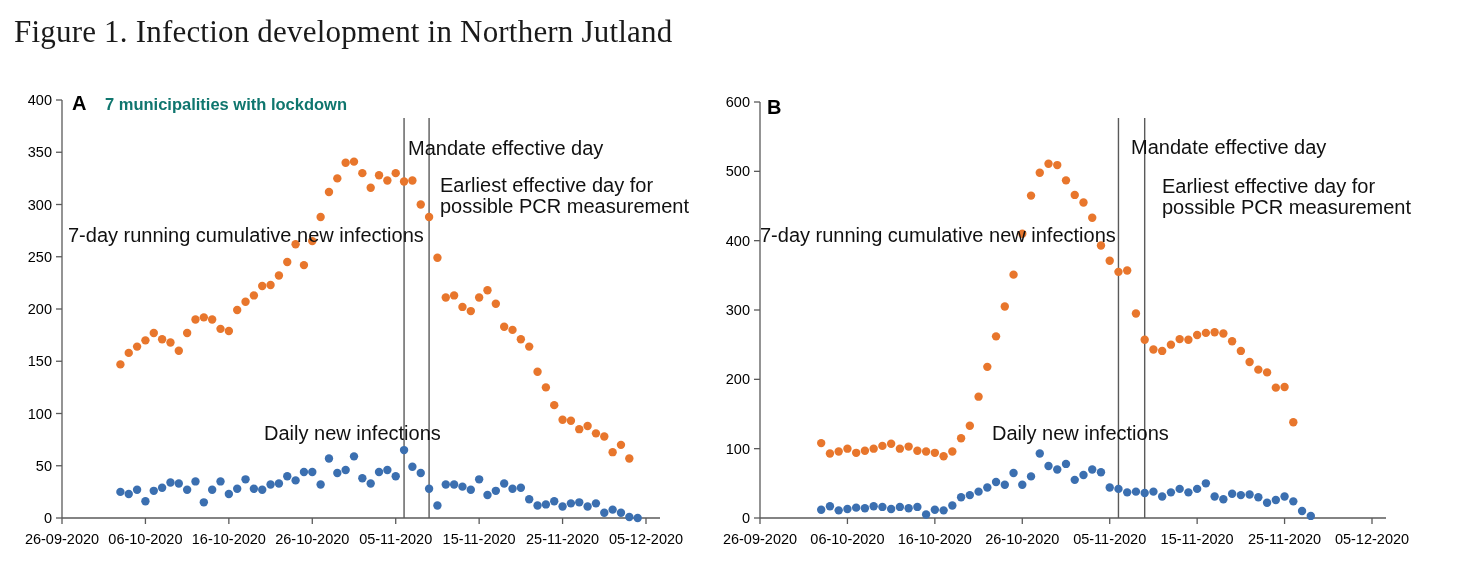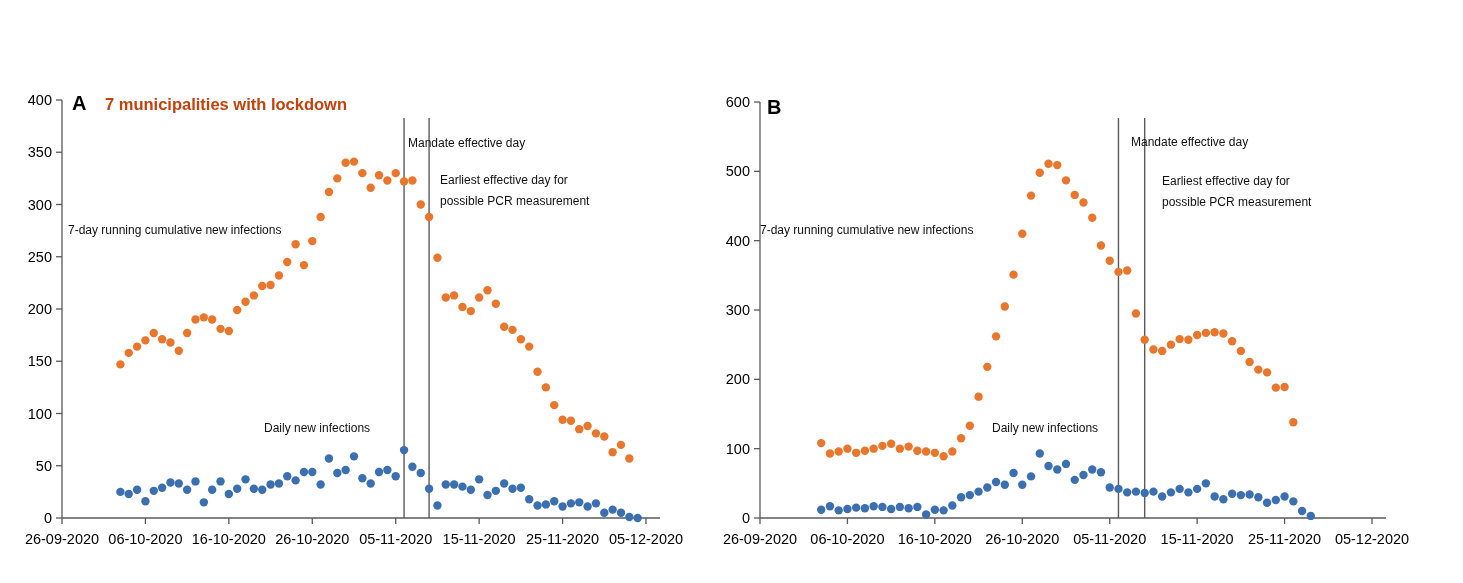--- a/index.html
+++ b/index.html
@@ -36,43 +36,44 @@
   .panel-letter {
     position: absolute;
     font-size: 20px;
     font-weight: bold;
     color: #000;
   }
   .panel-title {
     position: absolute;
     font-size: 16.5px;
     font-weight: bold;
-    color: #c2410c;
+    color: #0f766e;
     white-space: nowrap;
   }
   .annot {
     position: absolute;
-    font-size: 12px;
+    font-size: 20px;
     color: #111;
     white-space: nowrap;
     line-height: 1.22;
   }
   svg.chart-svg {
     position: absolute;
     left: 0; top: 0;
     width: 100%;
     height: 100%;
     overflow: visible;
   }
 </style>
 </head>
 <body>
 
 <div id="figure-root">
 
+  <div id="figure-title">Figure 1. Infection development in Northern Jutland</div>
 
   <div class="panel" id="panel-a">
     <svg class="chart-svg" id="svg-a" viewBox="0 0 712 490" preserveAspectRatio="none">
         <line x1="62" y1="22" x2="62" y2="440" stroke="#5a5a5a" stroke-width="1.3"></line>
         <line x1="62" y1="440" x2="660" y2="440" stroke="#5a5a5a" stroke-width="1.3"></line>
         <line x1="56" y1="440" x2="62" y2="440" stroke="#5a5a5a" stroke-width="1.3"></line>
         <text x="52" y="445" text-anchor="end" font-size="14.5" font-family="&quot;Liberation Sans&quot;, sans-serif" fill="#000">0</text>
         <line x1="56" y1="387.75" x2="62" y2="387.75" stroke="#5a5a5a" stroke-width="1.3"></line>
         <text x="52" y="392.75" text-anchor="end" font-size="14.5" font-family="&quot;Liberation Sans&quot;, sans-serif" fill="#000">50</text>
         <line x1="56" y1="335.5" x2="62" y2="335.5" stroke="#5a5a5a" stroke-width="1.3"></line>

